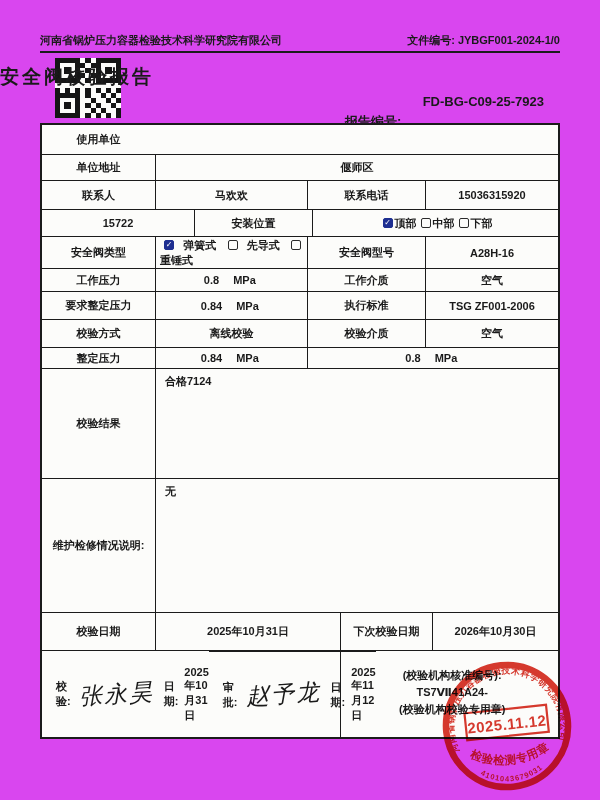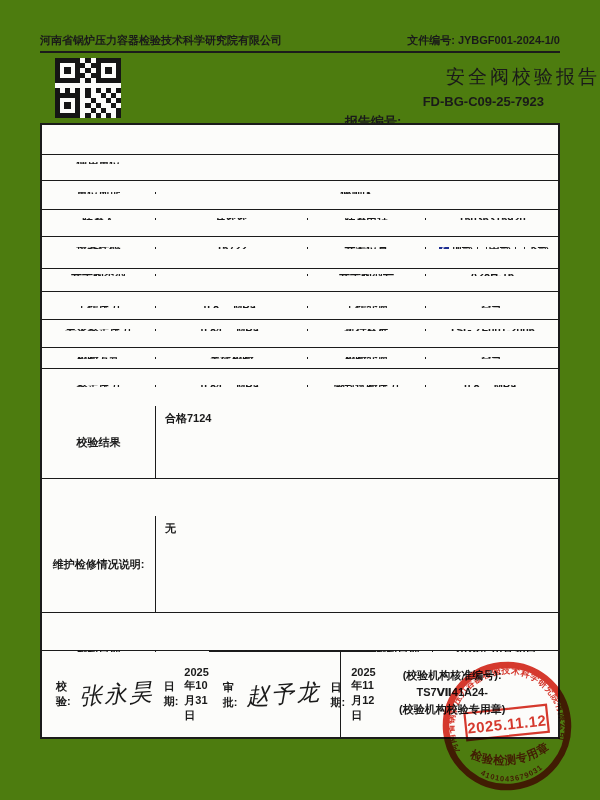--- a/index.html
+++ b/index.html
@@ -2,60 +2,60 @@
 <html><head>
 <meta charset="utf-8">
 <style>
   html,body{margin:0;padding:0;}
   body{
     width:600px;height:800px;background:#e9e9e7;
     font-family:"Liberation Sans","DejaVu Sans",sans-serif;
     -webkit-font-smoothing:antialiased;
   }
   .page{
-    position:relative;width:600px;height:800px;background:#4d7c0f;
+    position:relative;width:600px;height:800px;background:#d946ef;
     overflow:hidden;color:#1a1a1a;
   }
   
   .hdr{
     position:absolute;left:40px;right:40px;top:30px;height:18px;
     display:flex;justify-content:space-between;align-items:flex-end;
     border-bottom:2px solid #1b1b1b;padding-bottom:3px;
     font-size:11px;font-weight:bold;
   }
   .hdr .docno{white-space:nowrap;}
   .qr{position:absolute;left:55px;top:57px;width:66px;height:62px;}
   .title{
-    position:absolute;left:0;right:0;top:64px;text-align:right;
-    font-size:19px;font-weight:normal;letter-spacing:3px;
+    position:absolute;left:0;right:0;top:64px;text-align:left;
+    font-size:19px;font-weight:bold;letter-spacing:3px;
   }
   .report-no{
     position:absolute;left:345px;top:94px;font-size:13px;font-weight:bold;
     display:flex;align-items:flex-end;white-space:nowrap;
   }
   .report-no .val{
     display:inline-block;width:152px;margin-left:6px;text-align:center;
     border-bottom:2px solid #1b1b1b;padding-bottom:20px;
   }
   
   .tbl{
     position:absolute;left:40px;top:123px;width:520px;
     border:2px solid #1b1b1b;box-sizing:border-box;background:#fcfcfa;
     font-size:11px;font-weight:bold;
   }
   .trow{display:flex;box-sizing:border-box;}
   .trow + .trow{border-top:1.5px solid #1b1b1b;}
   .tc{
     box-sizing:border-box;display:flex;align-items:center;justify-content:center;
-    text-align:center;padding:1px 4px;overflow:hidden;margin-top:37px;
+    text-align:center;padding:1px 4px;overflow:hidden;
   }
   .tc + .tc{border-left:1.5px solid #1b1b1b;}
   .w-label{width:113px;flex:none;}
   .w-c2{width:152px;flex:none;}
-  .w-c3{width:118px;flex:none;text-decoration:underline;}
+  .w-c3{width:118px;flex:none;}
   .w-last{flex:1;}
   .tc.topleft{align-items:flex-start;justify-content:flex-start;text-align:left;padding:5px 9px;}
   .press{display:flex;justify-content:center;gap:14px;}
   .press .u{min-width:26px;text-align:left;}
   
   .cbg{display:flex;align-items:center;justify-content:space-between;flex-wrap:wrap;line-height:15px;}
   .cb{
     display:inline-flex;width:10px;height:10px;border:1.2px solid #2a2a2a;border-radius:2px;
     margin:0 2px 0 4px;flex:none;align-items:center;justify-content:center;
     box-sizing:border-box;background:#fcfcfa;
@@ -163,21 +163,20 @@
     </div>
 
     <div class="trow" style="height:29px">
       <div class="tc w-label">联系人</div>
       <div class="tc w-c2">马欢欢</div>
       <div class="tc w-c3">联系电话</div>
       <div class="tc w-last">15036315920</div>
     </div>
 
     <div class="trow" style="height:27px">
-      <div class="tc w-label">设备代码</div>
       <div class="tc w-c2">15722</div>
       <div class="tc w-c3">安装位置</div>
       <div class="tc w-last">
         <span class="cbg">
           <span class="cb checked"></span>
             <span>顶部</span>
           <span class="cb"></span>
             <span>中部</span>
           <span class="cb"></span>
             <span>下部</span>
@@ -227,21 +226,20 @@
       <div class="tc w-c3">校验介质</div>
       <div class="tc w-last">空气</div>
     </div>
 
     <div class="trow" style="height:21px">
       <div class="tc w-label">整定压力</div>
       <div class="tc w-c2 press">
           <span>0.84</span>
           <span class="u">MPa</span>
         </div>
-      <div class="tc w-c3">密封试验压力</div>
       <div class="tc w-last press">
           <span>0.8</span>
           <span class="u">MPa</span>
         </div>
     </div>
 
     <div class="trow" style="height:110px">
       <div class="tc w-label">校验结果</div>
       <div class="tc w-last topleft">合格7124</div>
     </div>

